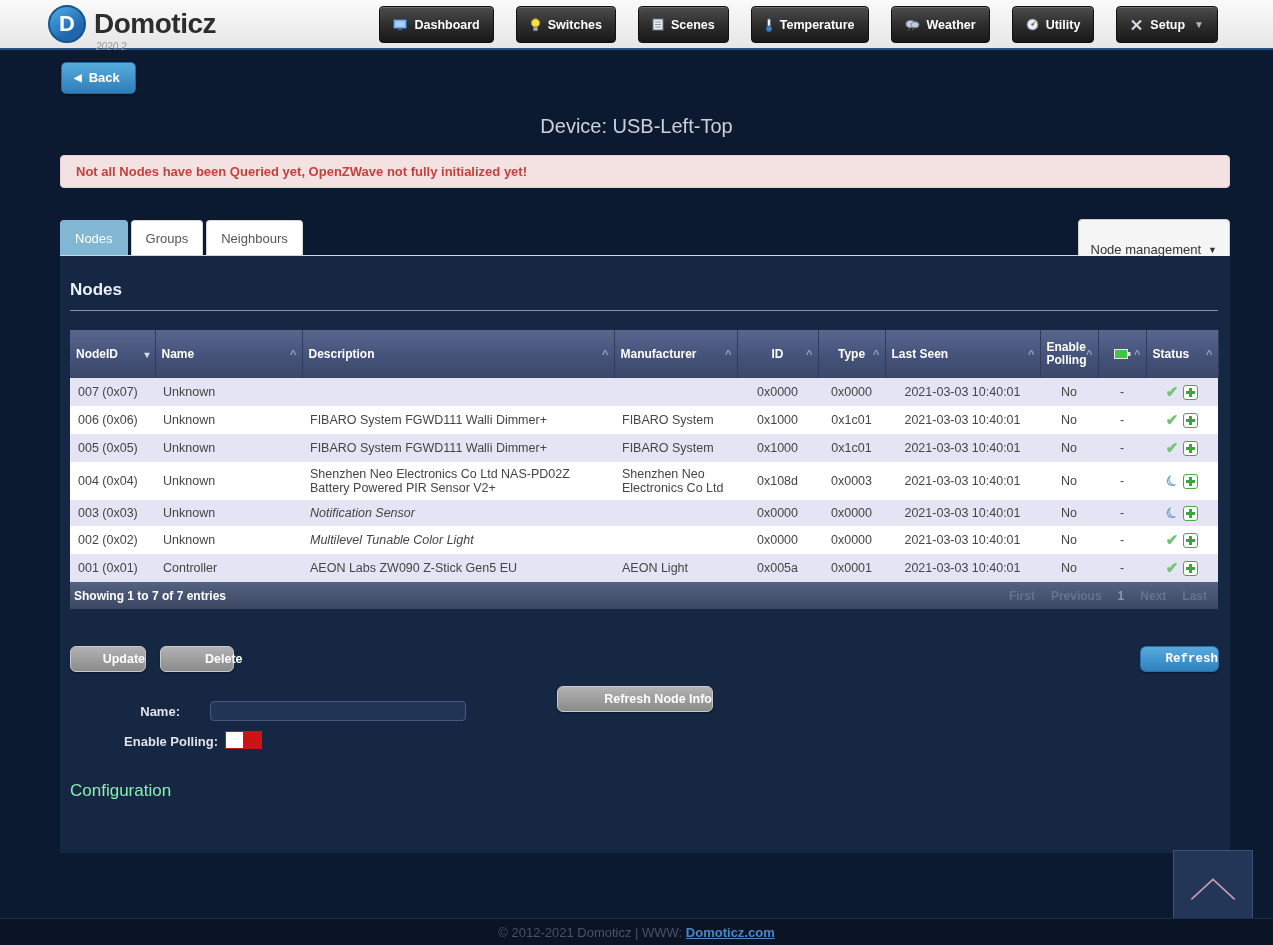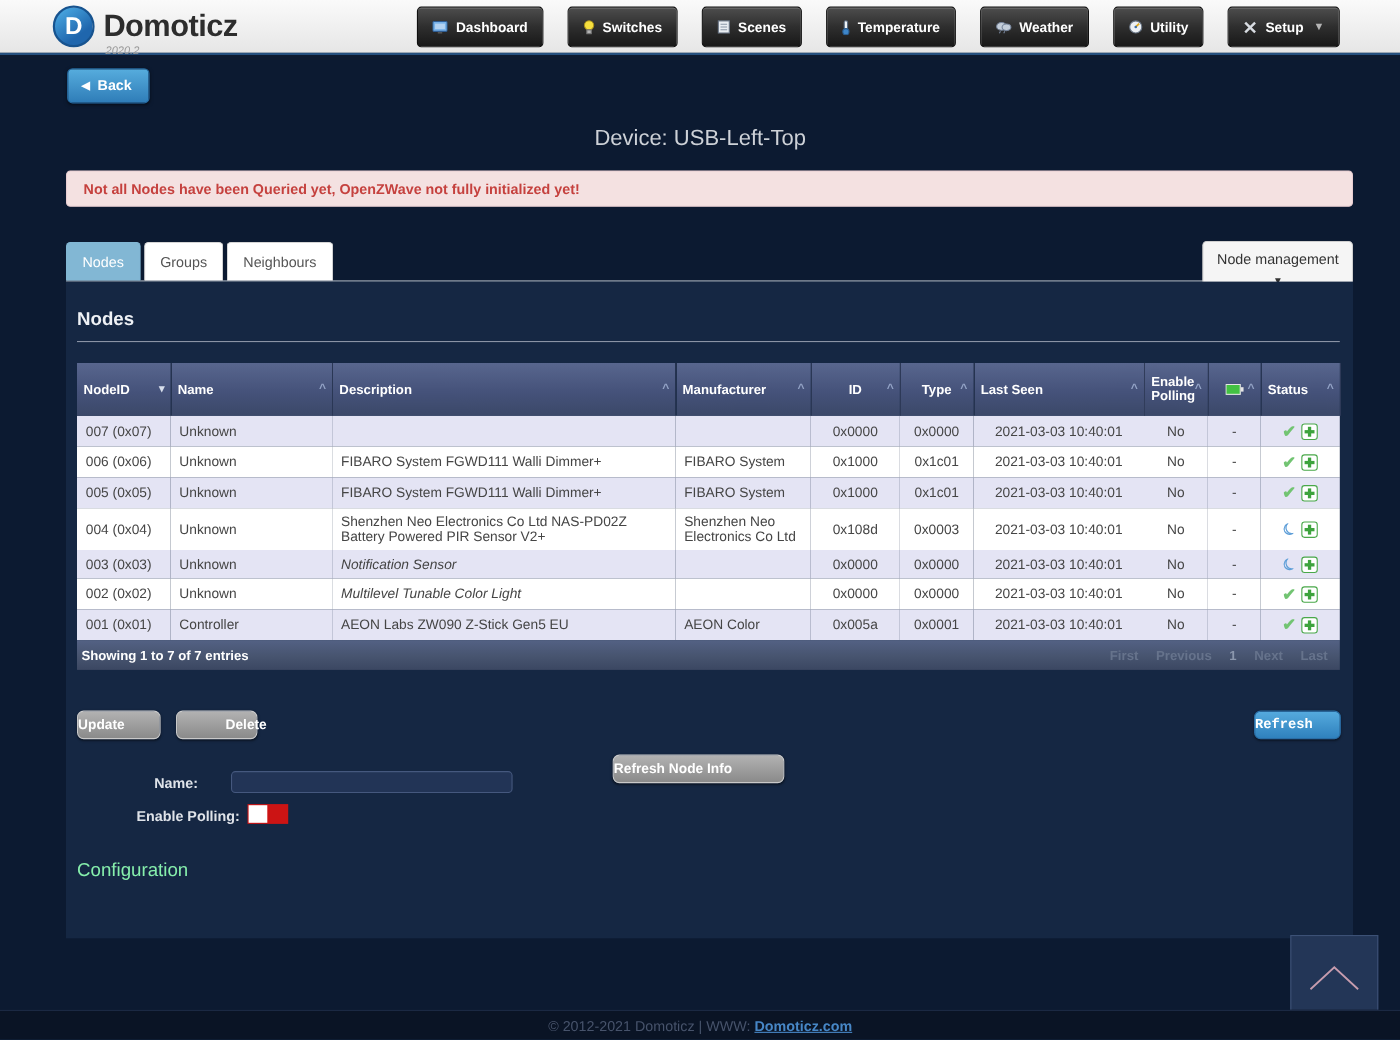--- a/index.html
+++ b/index.html
@@ -73,22 +73,22 @@
   }
   .tab {
     padding:10px 14px 9px; font-size:13px; border-radius:4px 4px 0 0;
     margin-right:3px; cursor:pointer; border:1px solid #d5d5d5; border-bottom:none;
   }
   .tab.active { background:#82b7d4; color:#fff; border-color:#82b7d4; }
   .tab.inactive { background:#fff; color:#555; }
   .nodemgmt-btn {
     position:absolute; right:0; top:1px;
     background:#f5f5f5; border:1px solid #cfcfcf; border-radius:4px;
-    color:#333; font-size:13px; padding:8px 12px;
-    display:flex; align-items:center; gap:7px; cursor:pointer;flex-direction:column;
+    color:#333; font-size:13px; padding:22px 12px;
+    display:flex; align-items:center; gap:7px; cursor:pointer;
   }
   .nodemgmt-btn .caret { font-size:9px; color:#333; }
 
   
   .panel {
     position:absolute; left:60px; top:256px; width:1170px; height:597px;
     background:#152743;
   }
   .section-title {
     position:absolute; left:10px; top:24px; width:1148px;
@@ -145,21 +145,21 @@
     display:flex; align-items:center; padding:0 4px;
     color:#fff; font-size:12px; font-weight:bold;
   }
   .paging { margin-left:auto; display:flex; gap:2px; }
   .pg { color:#66738c; padding:0 7px; cursor:pointer; }
   .pg.num { color:#8b97ad; }
 
   
   .btn {
     position:absolute; height:26px; border-radius:6px; color:#fff;
-    font-weight:bold; font-size:12.5px; text-align:left; line-height:24px;
+    font-weight:bold; font-size:12.5px; text-align:right; line-height:24px;
     cursor:pointer; box-shadow:0 1px 2px rgba(0,0,0,.45);
   }
   .btn-gray { background:linear-gradient(#b2b2b2,#8a8a8a); border:1px solid #c9c9c9; }
   .btn-blue { background:linear-gradient(#55aade,#2f81bd); border:1px solid #2a6ea6; }
   #btn-update { left:70px;  top:646px; width:76px; }
   #btn-delete { left:160px; top:646px; width:74px;padding-left:44px; }
   #btn-refresh-info { left:557px; top:646px; width:156px;margin-top:40px; }
   #btn-refresh { left:1140px; top:646px; width:79px;font-family:Liberation Mono, monospace; }
 
   
@@ -414,21 +414,21 @@
                 <span class="status-cell">
                   <span class="st-awake">✔</span>
                   <span class="plus-icon"></span>
                 </span>
               </td>
           </tr>
           <tr class="odd">
             <td>001 (0x01)</td>
               <td>Controller</td>
             <td>AEON Labs ZW090 Z-Stick Gen5 EU</td>
-            <td>AEON Color</td>
+            <td>AEON Light</td>
             <td class="ctr">0x005a</td>
               <td class="ctr">0x0001</td>
             <td class="ctr">2021-03-03 10:40:01</td>
               <td class="ctr">No</td>
             <td class="ctr">-</td>
             <td>
                 <span class="status-cell">
                   <span class="st-awake">✔</span>
                   <span class="plus-icon"></span>
                 </span>

